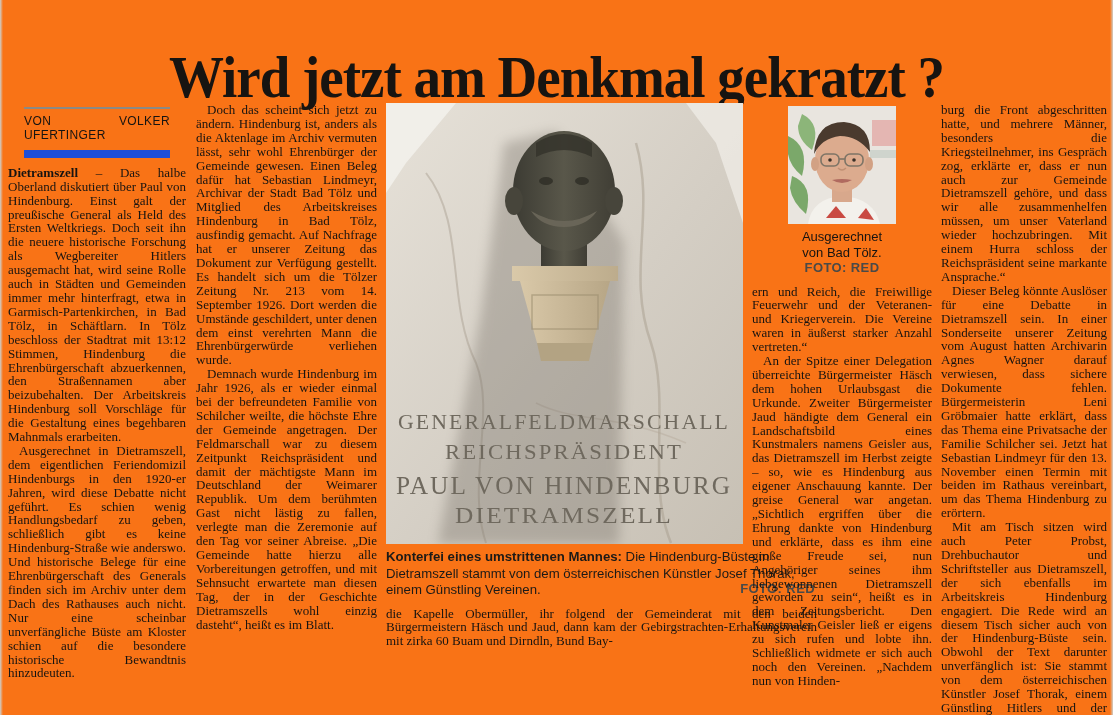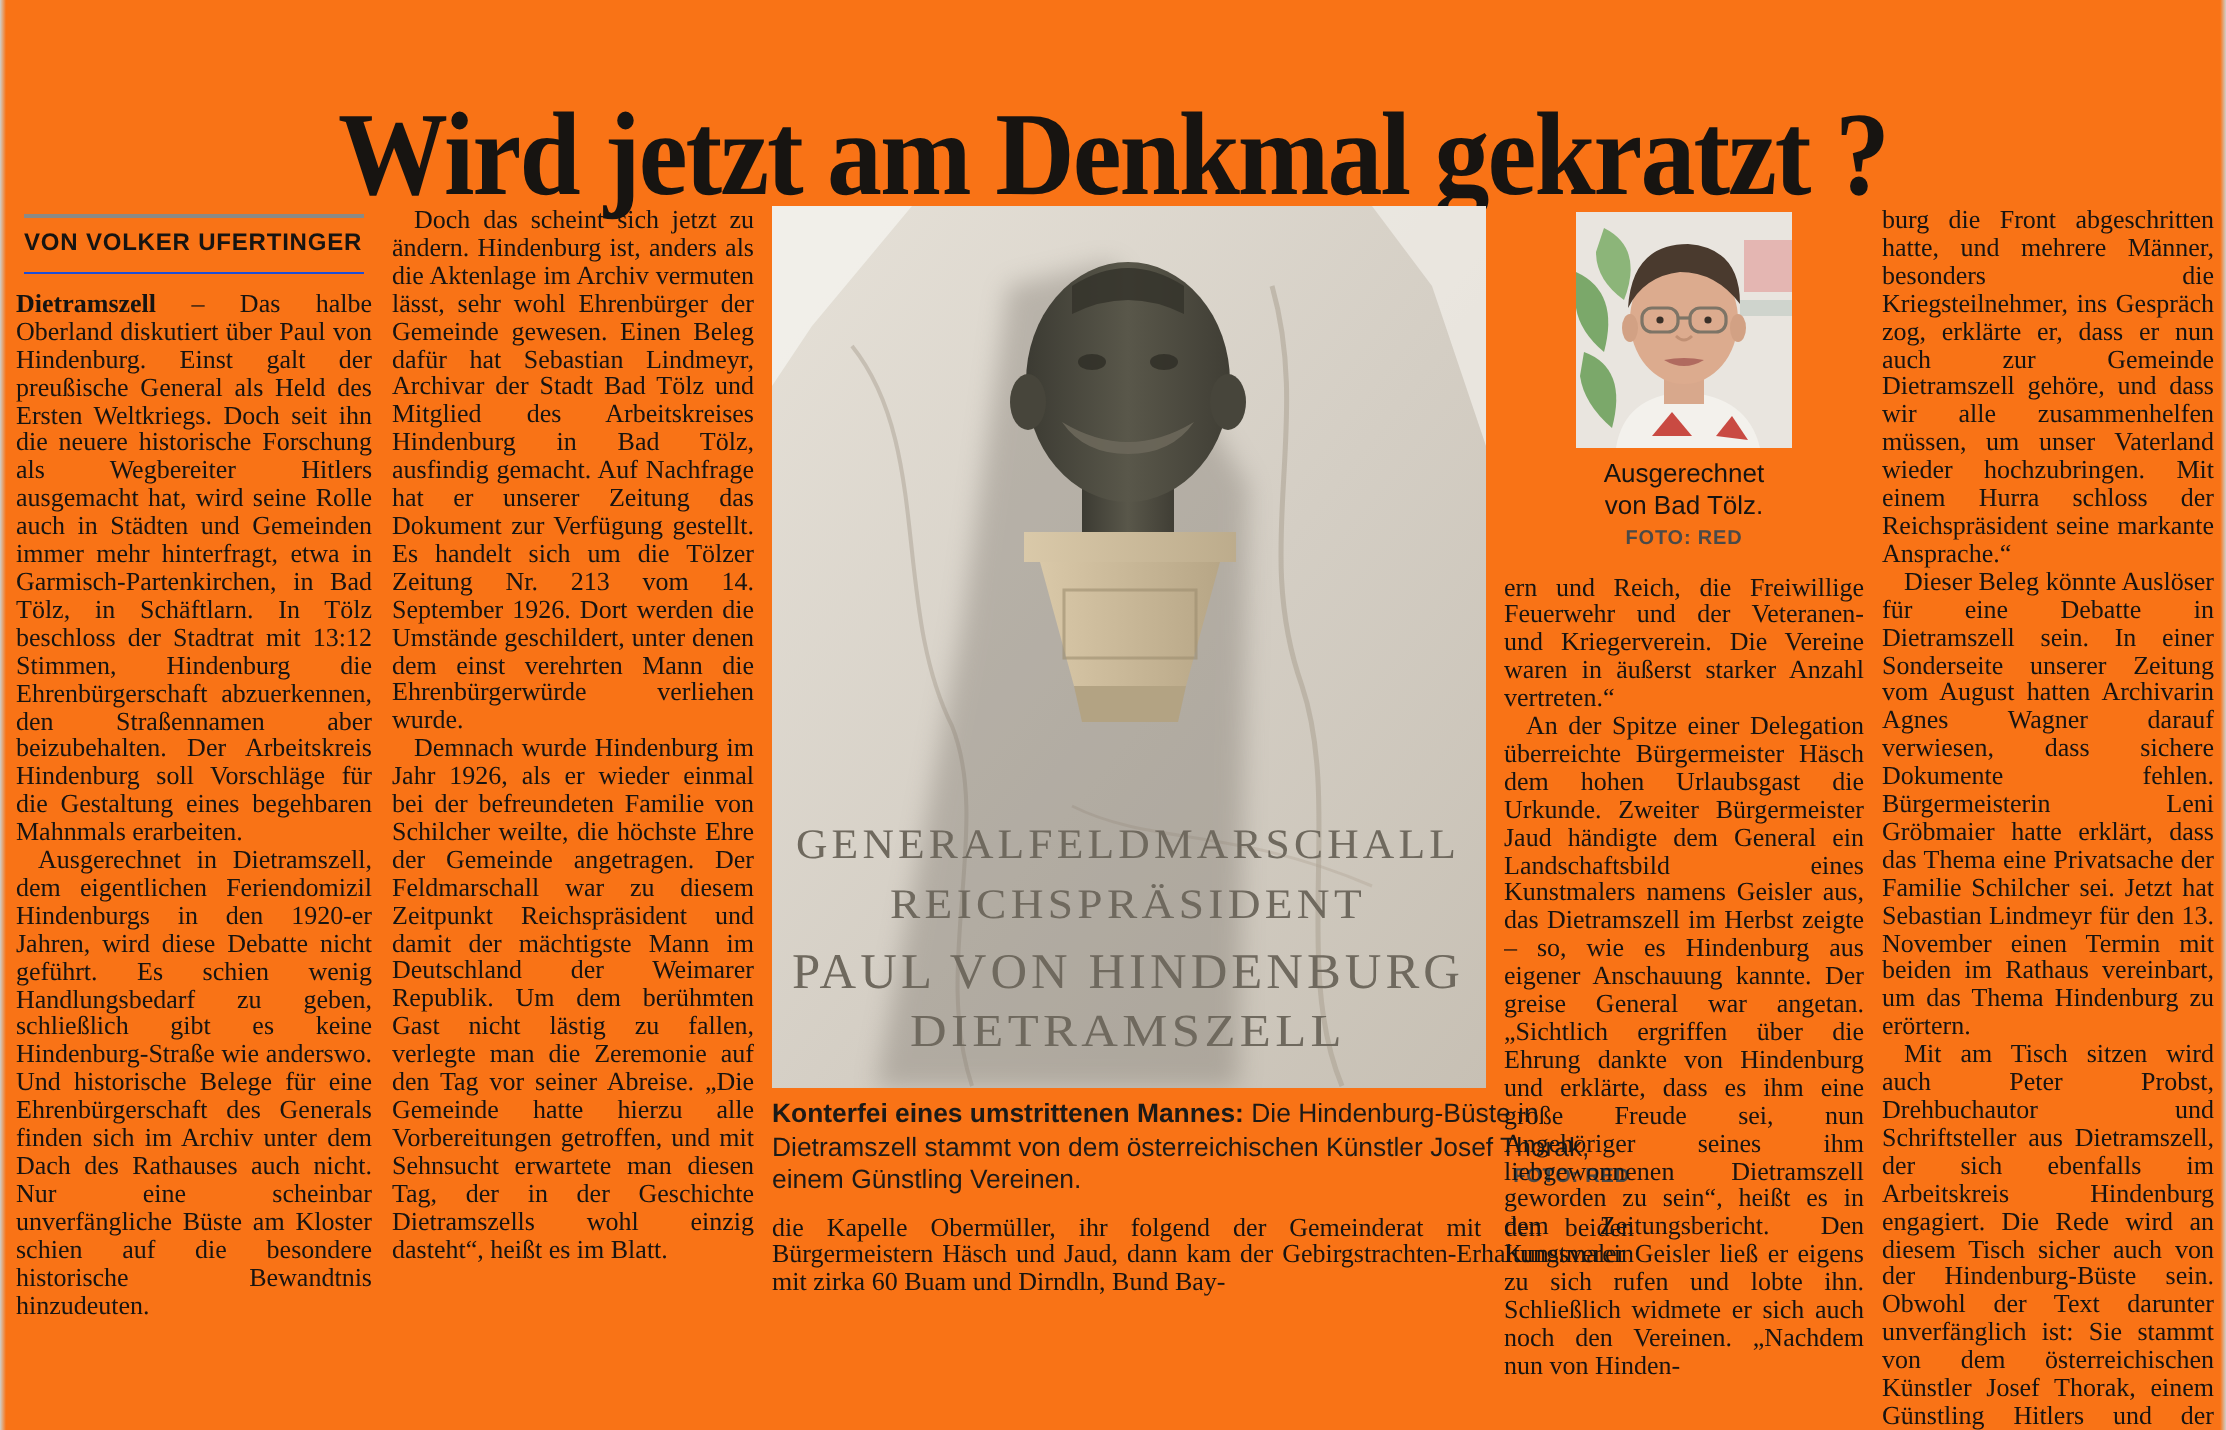--- a/index.html
+++ b/index.html
@@ -15,31 +15,31 @@
   .subhead{position:absolute;top:72px;left:0;right:0;text-align:center;
         font-family:"Liberation Serif",serif;font-weight:bold;font-size:21px;}
   .col{position:absolute;top:103px;bottom:0;overflow:hidden;
         font-family:"Liberation Serif",serif;font-size:13px;line-height:13.9px;
         text-align:justify;hyphens:auto;-webkit-hyphens:auto;}
   #col1{left:8px;width:178px;}
   #col2{left:196px;width:181px;}
   #mid{left:386px;width:431px;}
   #col4{left:752px;width:180px;}
   #col5{left:941px;width:166px;}
-  .byline{font-family:"Liberation Sans",sans-serif;font-weight:bold;font-size:12px;
-        letter-spacing:.4px;border-top:2px solid #8a8a86;border-bottom:1px solid #1d4ed8;
-        padding:6px 0 7px;margin:4px 4px 8px;}
+  .byline{font-family:"Liberation Sans",sans-serif;font-weight:normal;font-size:12px;
+        letter-spacing:.4px;border-top:2px solid #8a8a86;border-bottom:8px solid #1d4ed8;
+        padding:6px 0 7px;margin:4px 16px 8px;}
   .bp{margin:0;}
   .bp.ind{text-indent:11px;}
   .lead{font-weight:bold;}
   .photo-main{display:block;width:357px;height:441px;background:#d8d3ca;}
   .caption{position:relative;margin-top:5px;font-family:"Liberation Sans",sans-serif;
         font-size:13.2px;line-height:16.5px;text-align:left;color:#1c1a17;padding-right:2px;}
   .cap-lead{font-weight:bold;}
-  .credit{font-family:"Liberation Sans",sans-serif;font-size:10px;color:#4a4a48;
+  .credit{font-family:"Liberation Sans",sans-serif;font-size:13px;color:#4a4a48;
         letter-spacing:.4px;font-weight:bold;}
   .caption .credit{position:absolute;right:2px;bottom:1px;}
   .mid-cols{display:flex;gap:12px;margin-top:8px;}
   .mid-cols .bp{flex:1;line-height:13.6px;}
   .portrait-wrap{width:108px;margin:3px auto 0;}
   .photo-portrait{display:block;width:108px;height:118px;background:#e7e3de;}
   .pcap{text-align:center;font-family:"Liberation Sans",sans-serif;font-size:13px;
         line-height:15.5px;margin:5px 0 9px;}
   .pcap .name{font-weight:bold;font-size:13.5px;}
 </style>

